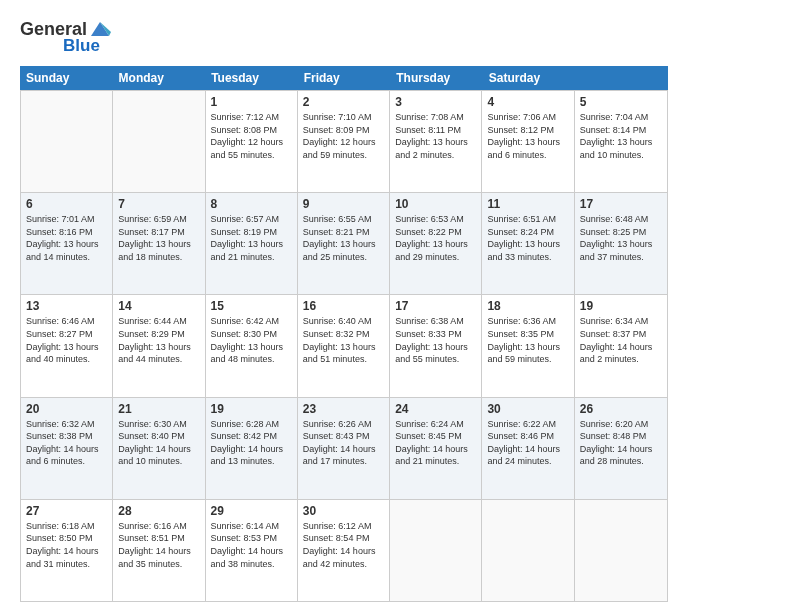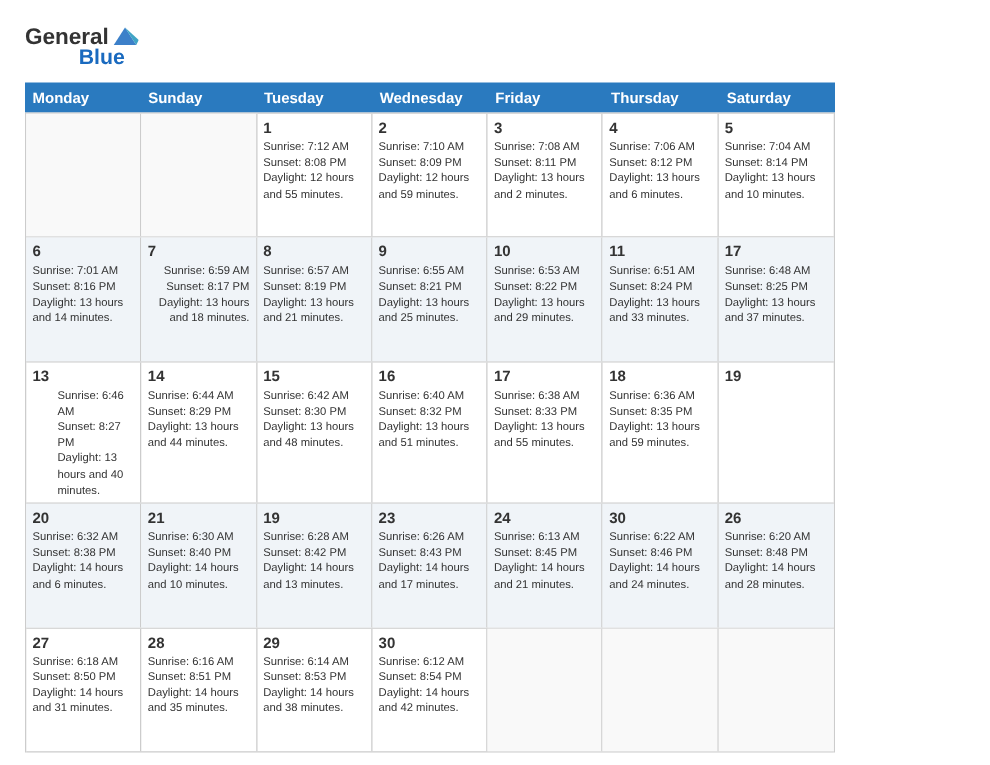--- a/index.html
+++ b/index.html
@@ -132,24 +132,23 @@
             <polygon points="11,4 20,18 22,14" fill="#2a9abf" opacity="0.9"></polygon>
           </svg>
         </div>
         <span class="logo-text-blue" style="margin-top:-4px;">Blue</span>
       </div>
     </div>
   </div>
 
   <div class="calendar">
     <div class="cal-header-row">
-    <div class="cal-header-cell">Monday</div>
-        <div class="cal-header-cell">Sunday</div>
+    <div class="cal-header-cell">Sunday</div>
+        <div class="cal-header-cell">Monday</div>
         <div class="cal-header-cell">Tuesday</div>
-        <div class="cal-header-cell">Wednesday</div>
         <div class="cal-header-cell">Friday</div>
         <div class="cal-header-cell">Thursday</div>
         <div class="cal-header-cell">Saturday</div>
       </div>
     <div class="cal-body">
     <div class="cal-week">
           <div class="cal-cell empty"></div>
           <div class="cal-cell empty"></div>
           <div class="cal-cell">
             <div class="day-number">1</div>
@@ -184,21 +183,21 @@
         </div>
         <div class="cal-week">
           <div class="cal-cell alt-row">
             <div class="day-number">6</div>
             <div class="day-info" style="white-space: pre-line;">Sunrise: 7:01 AM
 Sunset: 8:16 PM
 Daylight: 13 hours and 14 minutes.</div>
           </div>
           <div class="cal-cell alt-row">
             <div class="day-number">7</div>
-            <div class="day-info" style="white-space: pre-line; text-align: right;">Sunrise: 6:59 AM
+            <div class="day-info" style="white-space: pre-line;">Sunrise: 6:59 AM
 Sunset: 8:17 PM
 Daylight: 13 hours and 18 minutes.</div>
           </div>
           <div class="cal-cell alt-row">
             <div class="day-number">8</div>
             <div class="day-info" style="white-space: pre-line;">Sunrise: 6:57 AM
 Sunset: 8:19 PM
 Daylight: 13 hours and 21 minutes.</div>
           </div>
           <div class="cal-cell alt-row">
@@ -222,21 +221,21 @@
           <div class="cal-cell alt-row">
             <div class="day-number">17</div>
             <div class="day-info" style="white-space: pre-line;">Sunrise: 6:48 AM
 Sunset: 8:25 PM
 Daylight: 13 hours and 37 minutes.</div>
           </div>
         </div>
         <div class="cal-week">
           <div class="cal-cell">
             <div class="day-number">13</div>
-            <div class="day-info" style="white-space: pre-line; margin-left: 20px;">Sunrise: 6:46 AM
+            <div class="day-info" style="white-space: pre-line;">Sunrise: 6:46 AM
 Sunset: 8:27 PM
 Daylight: 13 hours and 40 minutes.</div>
           </div>
           <div class="cal-cell">
             <div class="day-number">14</div>
             <div class="day-info" style="white-space: pre-line;">Sunrise: 6:44 AM
 Sunset: 8:29 PM
 Daylight: 13 hours and 44 minutes.</div>
           </div>
           <div class="cal-cell">
@@ -258,20 +257,23 @@
 Daylight: 13 hours and 55 minutes.</div>
           </div>
           <div class="cal-cell">
             <div class="day-number">18</div>
             <div class="day-info" style="white-space: pre-line;">Sunrise: 6:36 AM
 Sunset: 8:35 PM
 Daylight: 13 hours and 59 minutes.</div>
           </div>
           <div class="cal-cell">
             <div class="day-number">19</div>
+            <div class="day-info" style="white-space: pre-line;">Sunrise: 6:34 AM
+Sunset: 8:37 PM
+Daylight: 14 hours and 2 minutes.</div>
           </div>
         </div>
         <div class="cal-week">
           <div class="cal-cell alt-row">
             <div class="day-number">20</div>
             <div class="day-info" style="white-space: pre-line;">Sunrise: 6:32 AM
 Sunset: 8:38 PM
 Daylight: 14 hours and 6 minutes.</div>
           </div>
           <div class="cal-cell alt-row">
@@ -287,21 +289,21 @@
 Daylight: 14 hours and 13 minutes.</div>
           </div>
           <div class="cal-cell alt-row">
             <div class="day-number">23</div>
             <div class="day-info" style="white-space: pre-line;">Sunrise: 6:26 AM
 Sunset: 8:43 PM
 Daylight: 14 hours and 17 minutes.</div>
           </div>
           <div class="cal-cell alt-row">
             <div class="day-number">24</div>
-            <div class="day-info" style="white-space: pre-line;">Sunrise: 6:13 AM
+            <div class="day-info" style="white-space: pre-line;">Sunrise: 6:24 AM
 Sunset: 8:45 PM
 Daylight: 14 hours and 21 minutes.</div>
           </div>
           <div class="cal-cell alt-row">
             <div class="day-number">30</div>
             <div class="day-info" style="white-space: pre-line;">Sunrise: 6:22 AM
 Sunset: 8:46 PM
 Daylight: 14 hours and 24 minutes.</div>
           </div>
           <div class="cal-cell alt-row">

